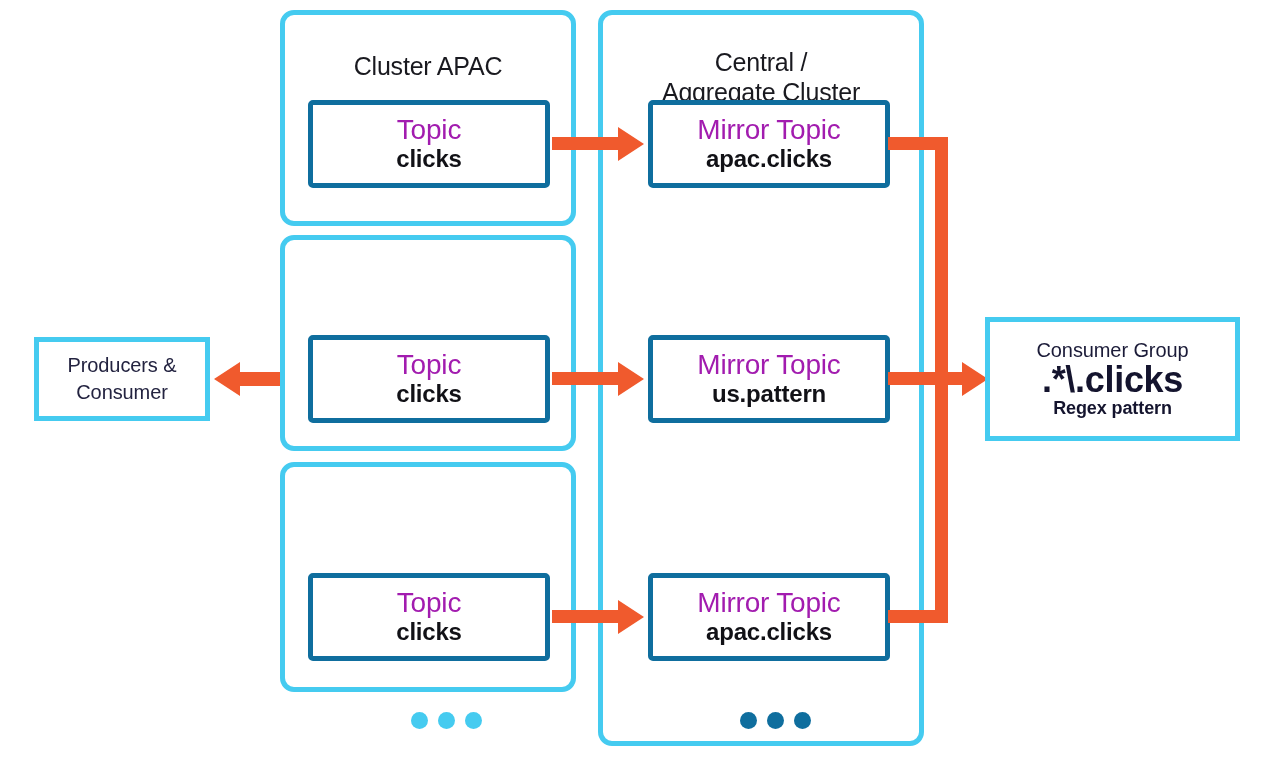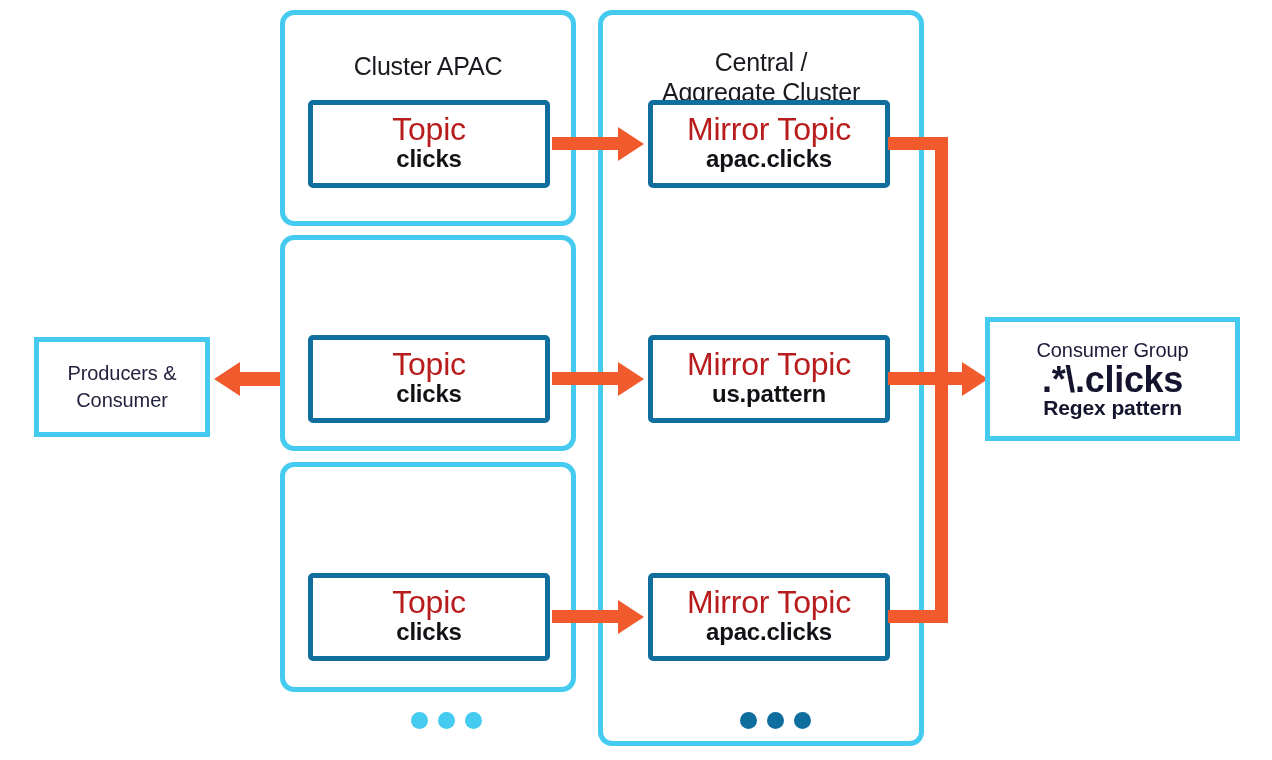--- a/index.html
+++ b/index.html
@@ -45,22 +45,22 @@
     border: 5px solid #0f6e9e;
     border-radius: 5px;
     background: #ffffff;
     box-sizing: border-box;
     display: flex;
     flex-direction: column;
     align-items: center;
     justify-content: center;
   }
   .topic-label {
-    font-size: 32px;
-    color: #b91c1c;
+    font-size: 28px;
+    color: #a21caf;
     font-weight: 400;
     line-height: 29px;
     letter-spacing: -0.2px;
   }
   .topic-name {
     font-size: 24px;
     color: #111116;
     font-weight: 700;
     line-height: 30px;
     letter-spacing: -0.2px;
@@ -93,21 +93,21 @@
     letter-spacing: -0.1px;
   }
   .cg-pattern {
     font-size: 36px;
     color: #14142e;
     font-weight: 700;
     line-height: 33px;
     letter-spacing: -0.3px;
   }
   .cg-sub {
-    font-size: 21px;
+    font-size: 18px;
     color: #14142e;
     font-weight: 700;
     line-height: 24px;
     letter-spacing: -0.1px;
   }
 
   
   .conn {
     position: absolute;
     background: #f05a2d;
@@ -141,21 +141,21 @@
     border-radius: 50%;
   }
   .dots.cyan span { background: #45cbf0; }
   .dots.blue span { background: #0f6e9e; }
 </style>
 </head>
 <body>
 
 <div id="canvas">
 
-  <div class="endpoint-box" style="left:34px; top:337px; width:176px; height:100px;">
+  <div class="endpoint-box" style="left:34px; top:337px; width:176px; height:84px;">
     <div class="endpoint-line">Producers &amp;</div>
     <div class="endpoint-line">Consumer</div>
   </div>
 
   <div class="conn" style="left:240px; top:372px; width:50px; height:14px;"></div>
   <div class="arrowhead left" style="left:214px; top:362px;"></div>
   <div class="arrowhead right" style="left:288px; top:362px;"></div>
 
   <div class="cluster-box" style="left:280px; top:10px; width:296px; height:216px;">
     <div class="cluster-title" style="top:36px;">

